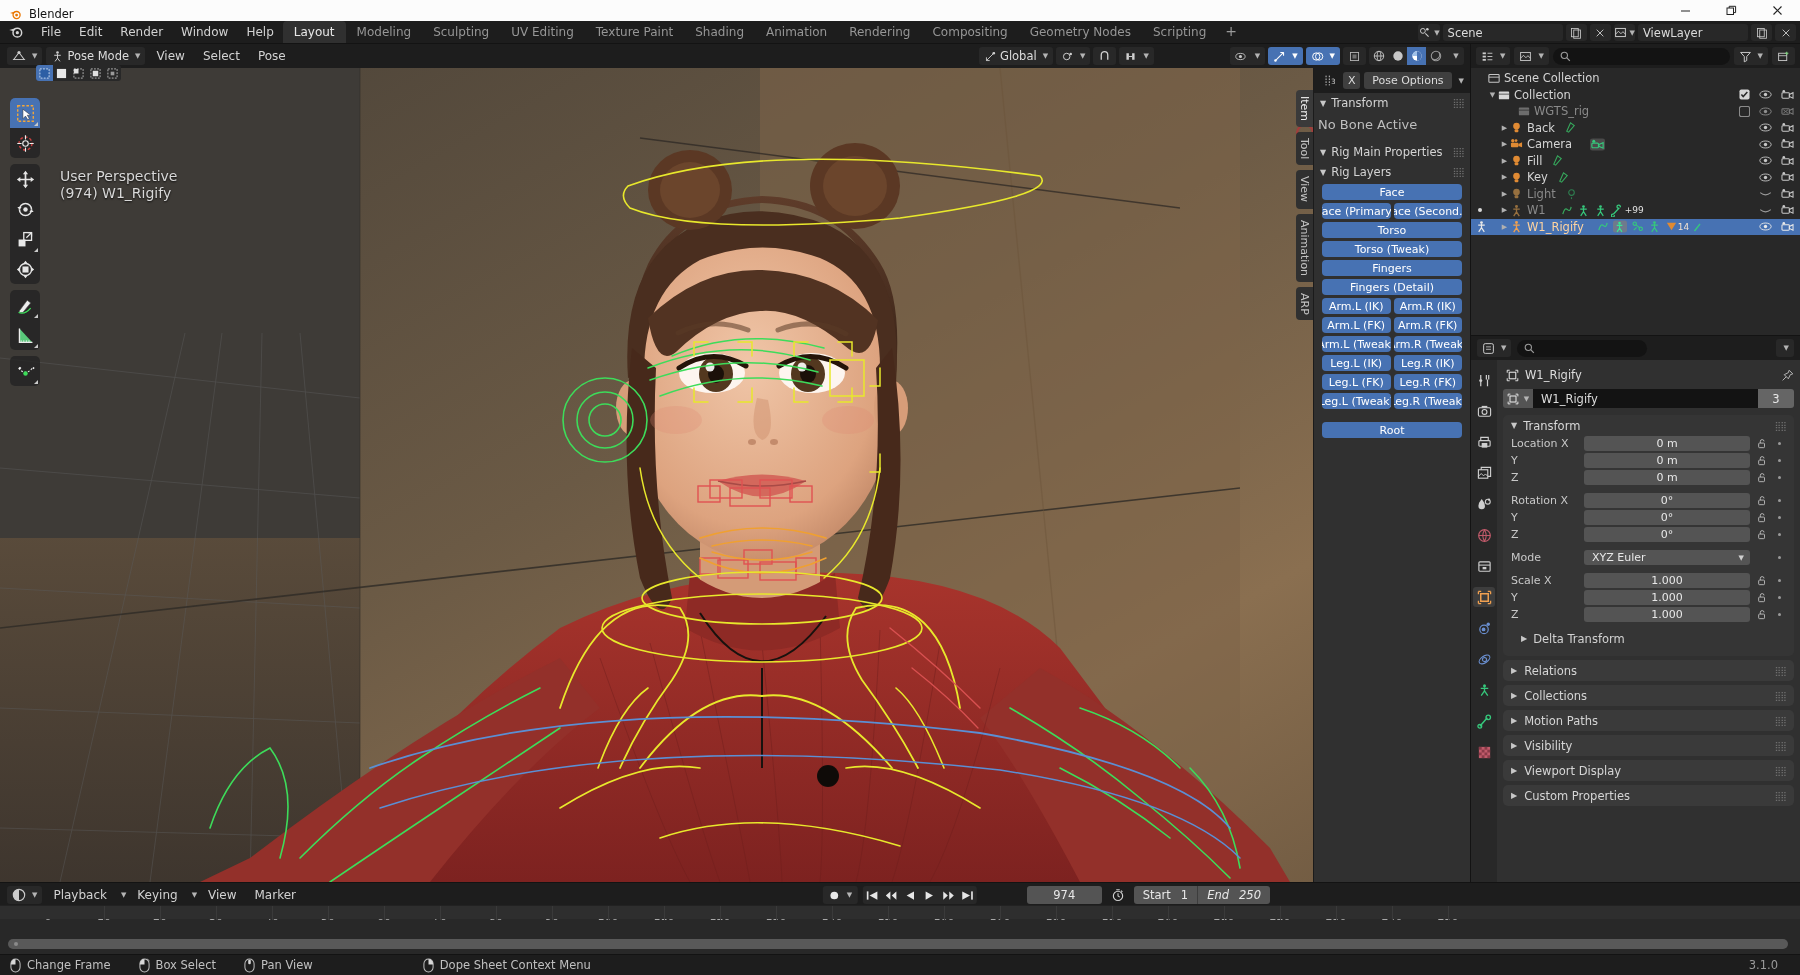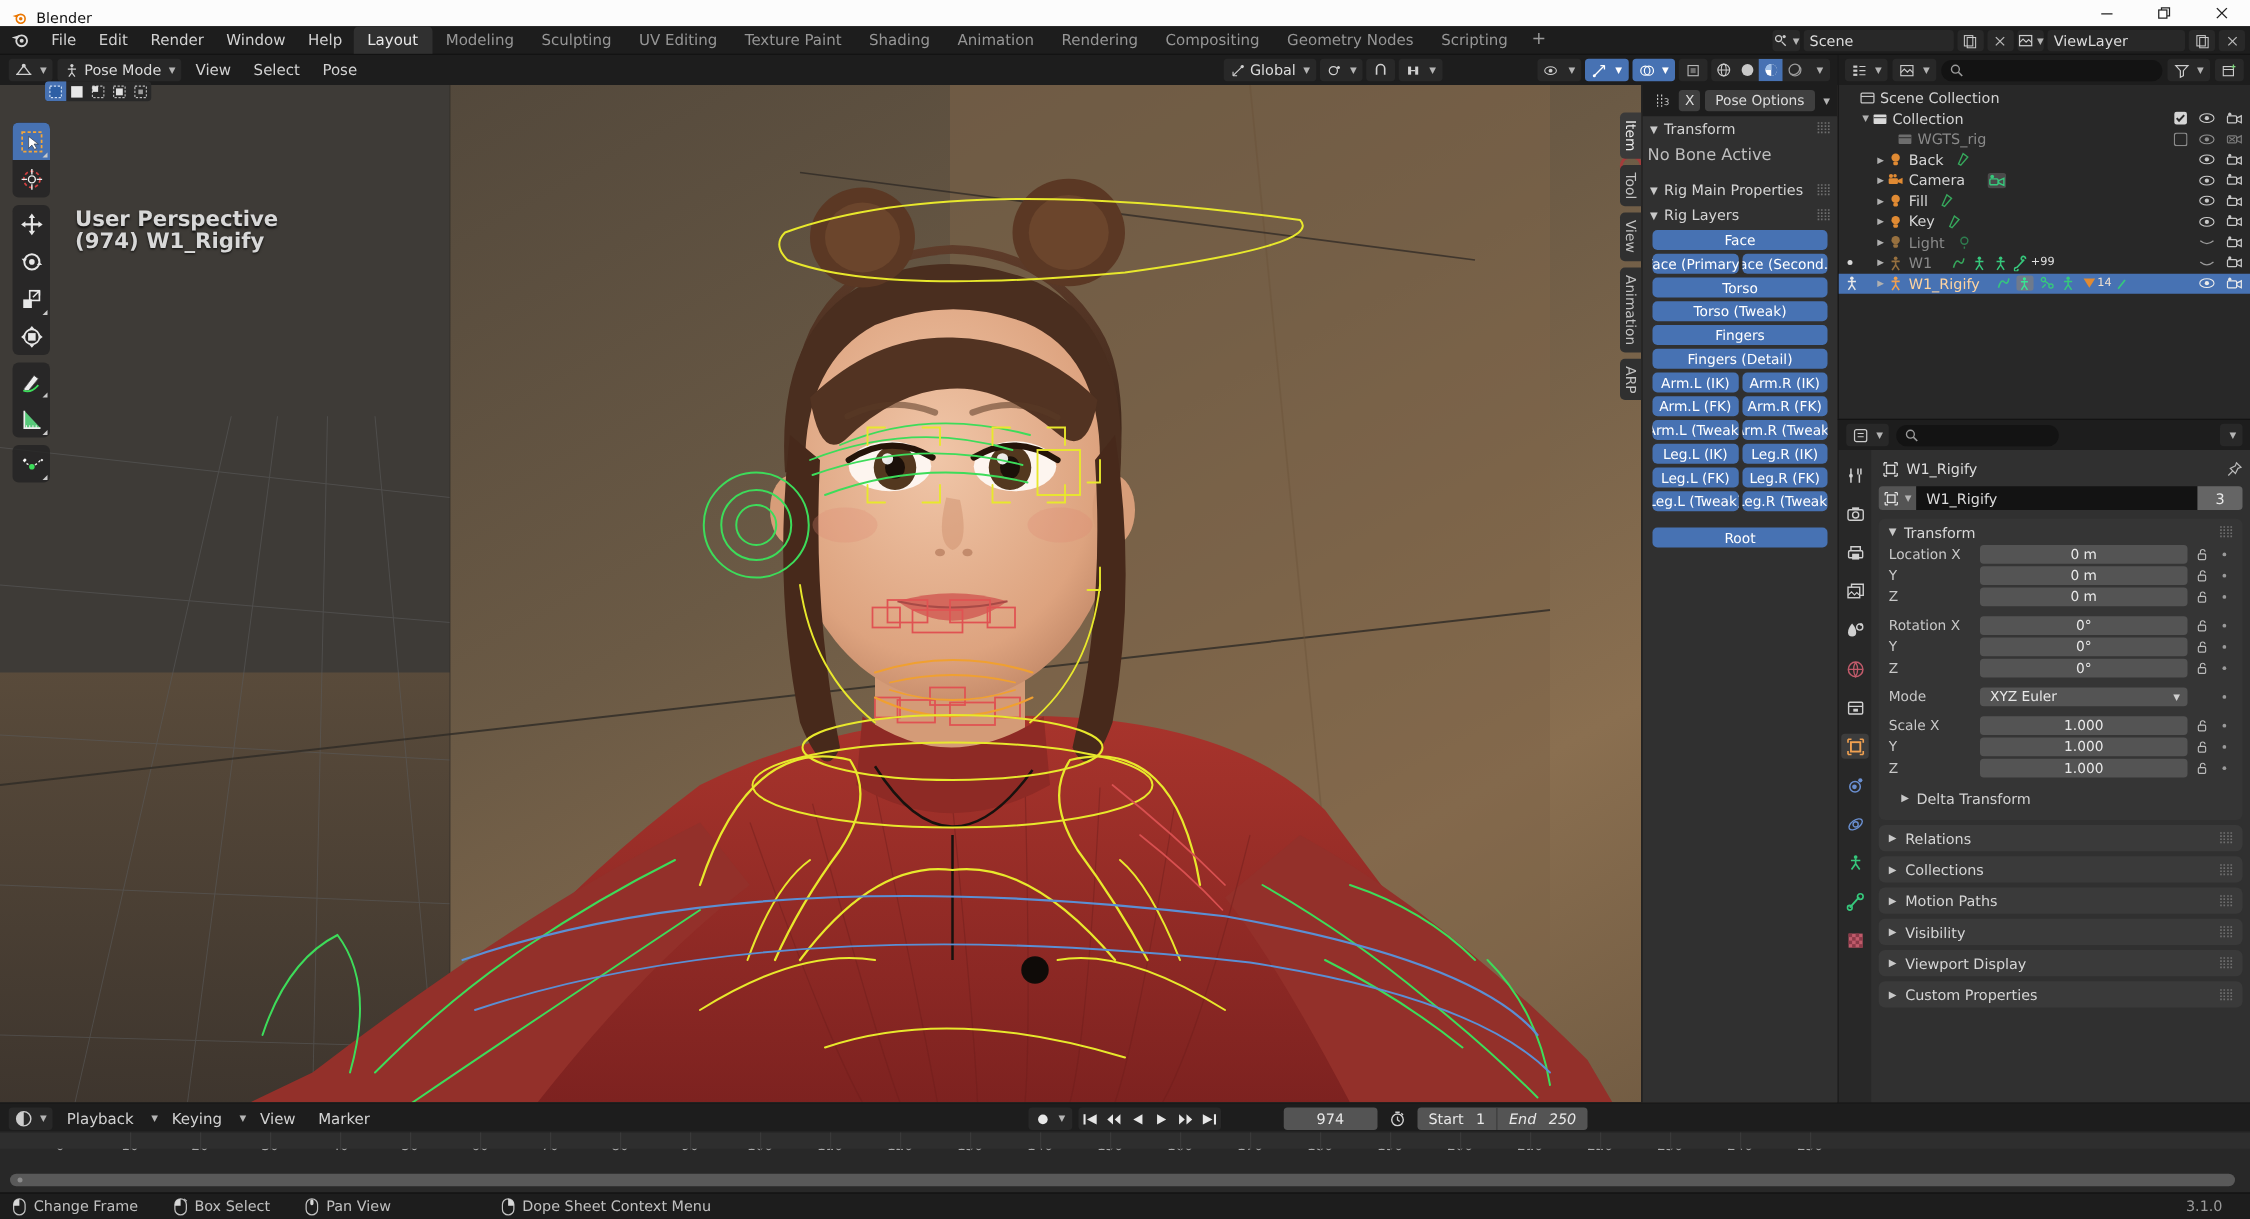--- a/index.html
+++ b/index.html
@@ -70,22 +70,22 @@
   .selmode-row > div { width:17px; height:16px; display:flex; align-items:center; justify-content:center; }
   .selmode-row > div.on { background:#4772b3; }
 
   
   .viewport {
     position:absolute; left:0; top:68px; width:1470px; height:814px;
     overflow:hidden; background:#3a3a3a;
   }
   .vp-bg { position:absolute; inset:0; }
   .vp-label {
-    position:absolute; left:60px; top:100px; font-size:17px; color:#d8d8d8;
-    line-height:17px; text-shadow:0 1px 2px rgba(0,0,0,.8); z-index:5;font-weight:bold;
+    position:absolute; left:60px; top:100px; font-size:14px; color:#d8d8d8;
+    line-height:17px; text-shadow:0 1px 2px rgba(0,0,0,.8); z-index:5;
   }
 
   
   .vtoolbar { position:absolute; left:10px; top:30px; width:30px; z-index:6; }
   .tgroup { background:#232323cc; border-radius:5px; margin-bottom:6px; overflow:hidden; }
   .titem { width:30px; height:30px; display:flex; align-items:center; justify-content:center; position:relative; }
   .titem.active { background:#4772b3; }
   .titem .corner { position:absolute; right:2px; bottom:2px; width:0; height:0;
      border-left:4px solid transparent; border-bottom:4px solid #cacaca; }
 
@@ -1689,21 +1689,21 @@
         </svg>
       <span>Box Select</span>
     </div>
     <div class="sb-item">
       <svg width="11" height="15" viewBox="0 0 12 16">
           <rect x="1" y="1" width="10" height="14" rx="5" fill="none" stroke="#c0c0c0" stroke-width="1.1"></rect>
           <rect x="4.6" y="1.6" width="2.8" height="5" rx="1.3" fill="#d8d8d8"></rect>
         </svg>
       <span>Pan View</span>
     </div>
-    <div class="sb-item" style="margin-left:60px">
+    <div class="sb-item" style="margin-left:82px">
       <svg width="11" height="15" viewBox="0 0 12 16">
           <rect x="1" y="1" width="10" height="14" rx="5" fill="none" stroke="#c0c0c0" stroke-width="1.1"></rect>
           <path d="M11 7 V6 a5 5 0 0 0 -5-5 v6 Z" fill="#d8d8d8"></path>
         </svg>
       <span>Dope Sheet Context Menu</span>
     </div>
     <div class="sb-ver">3.1.0</div>
   </div>
 
 </div>

